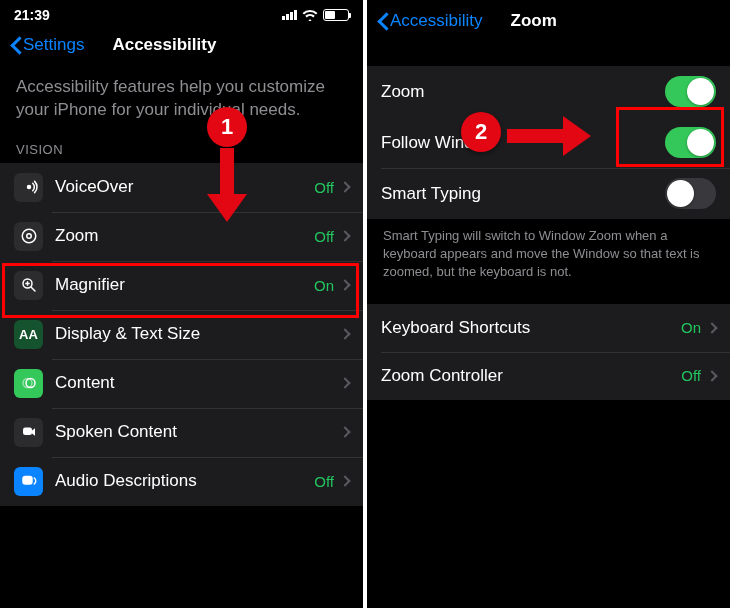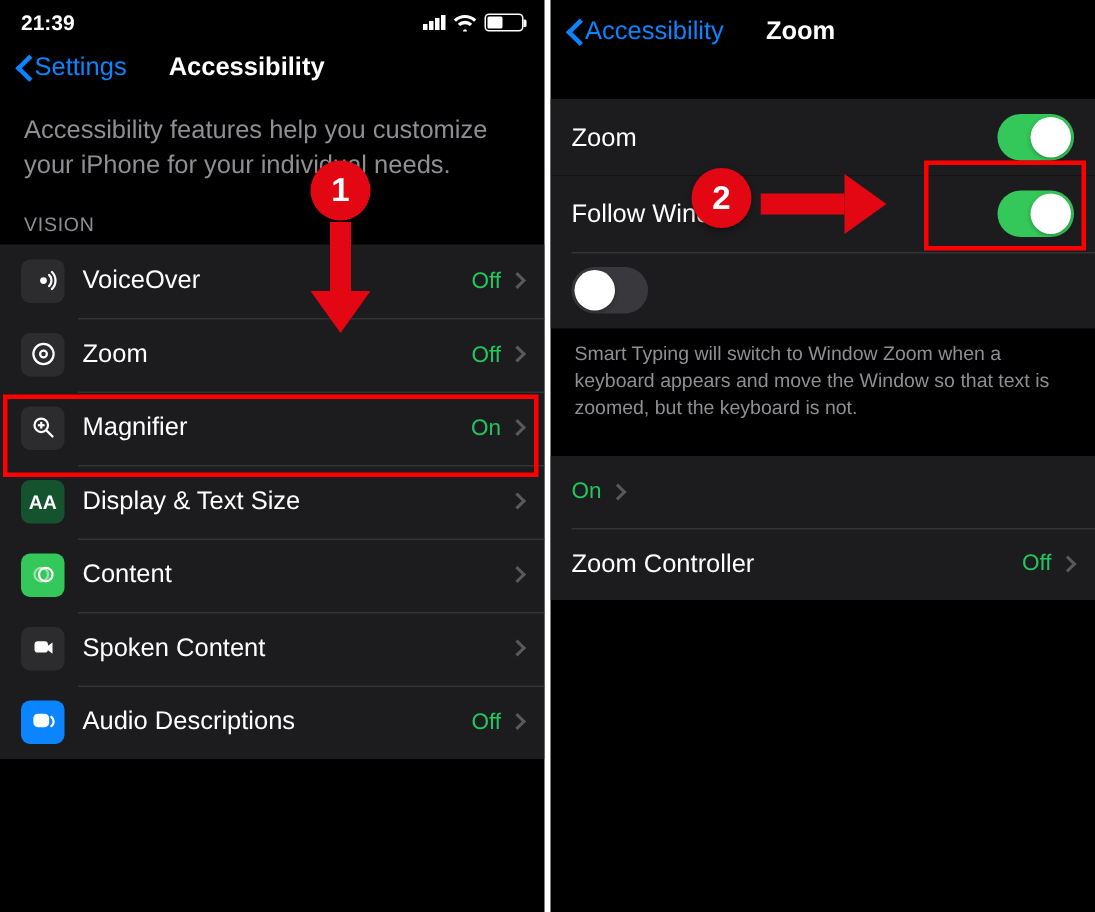--- a/index.html
+++ b/index.html
@@ -306,29 +306,31 @@
   </div>
 
   <div class="list">
     <div class="row simple">
       <span class="label">Follow Window</span>
       <div class="toggle on">
           <div class="knob"></div>
         </div>
     </div>
     <div class="row simple">
+      <span class="label">Smart Typing</span>
       <div class="toggle off">
           <div class="knob"></div>
         </div>
     </div>
   </div>
   <div class="footer">Smart Typing will switch to Window Zoom when a keyboard appears and move the Window so that text is zoomed, but the keyboard is not.</div>
 
   <div class="list">
     <div class="row simple">
+      <span class="label">Keyboard Shortcuts</span>
       <span class="value">On</span>
       <span class="chevron"></span>
     </div>
     <div class="row simple">
       <span class="label">Zoom Controller</span>
       <span class="value">Off</span>
       <span class="chevron"></span>
     </div>
   </div>
 

